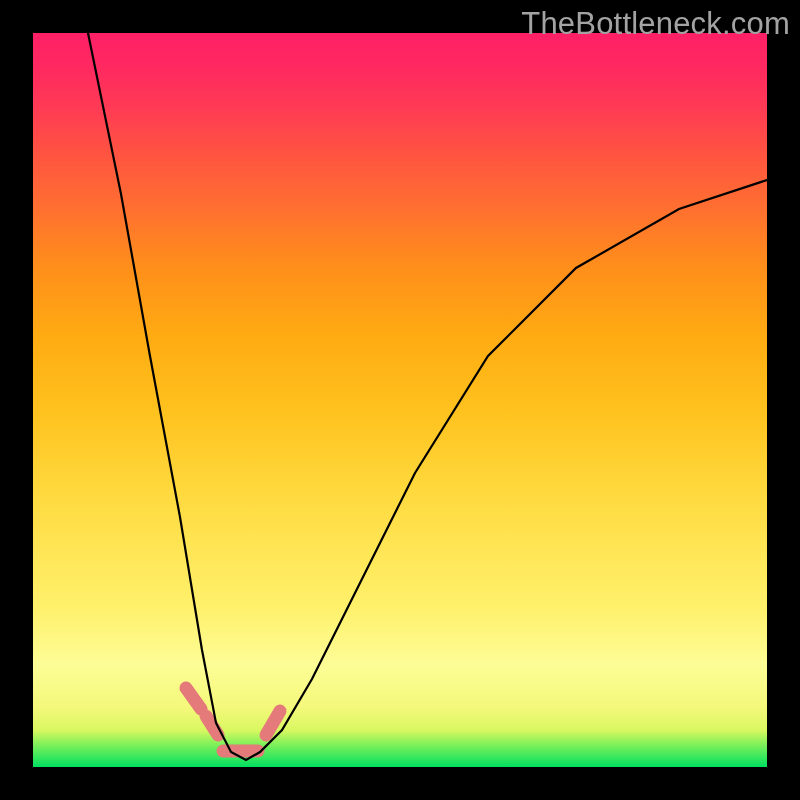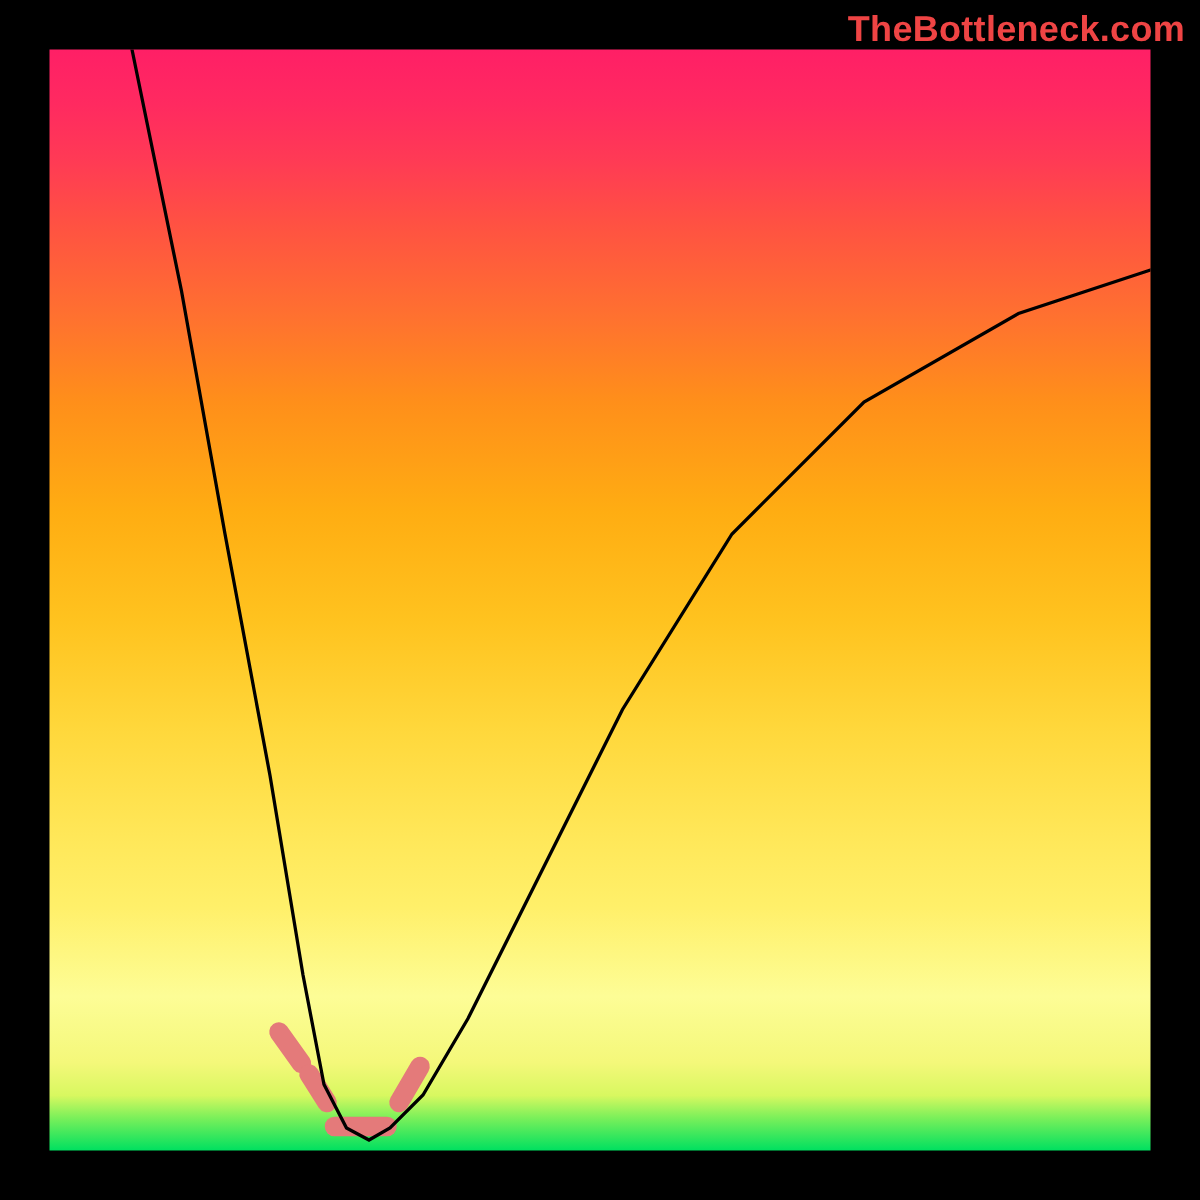--- a/index.html
+++ b/index.html
@@ -42,23 +42,23 @@
       #ff5242 84%,
       #ff3a55 90%,
       #ff2a60 95%,
       #ff1f66 100%
     );
   }
   .watermark {
     position: absolute;
     top: 6px;
     right: 10px;
-    color: #ef4444;
-    font-size: 24px;
-    font-weight: 700;
+    color: #a3a3a3;
+    font-size: 31px;
+    font-weight: 400;
     letter-spacing: 0.2px;
   }
   svg.curve {
     position: absolute;
     left: 0;
     top: 0;
     width: 734px;
     height: 734px;
   }
   .curve path.main {

